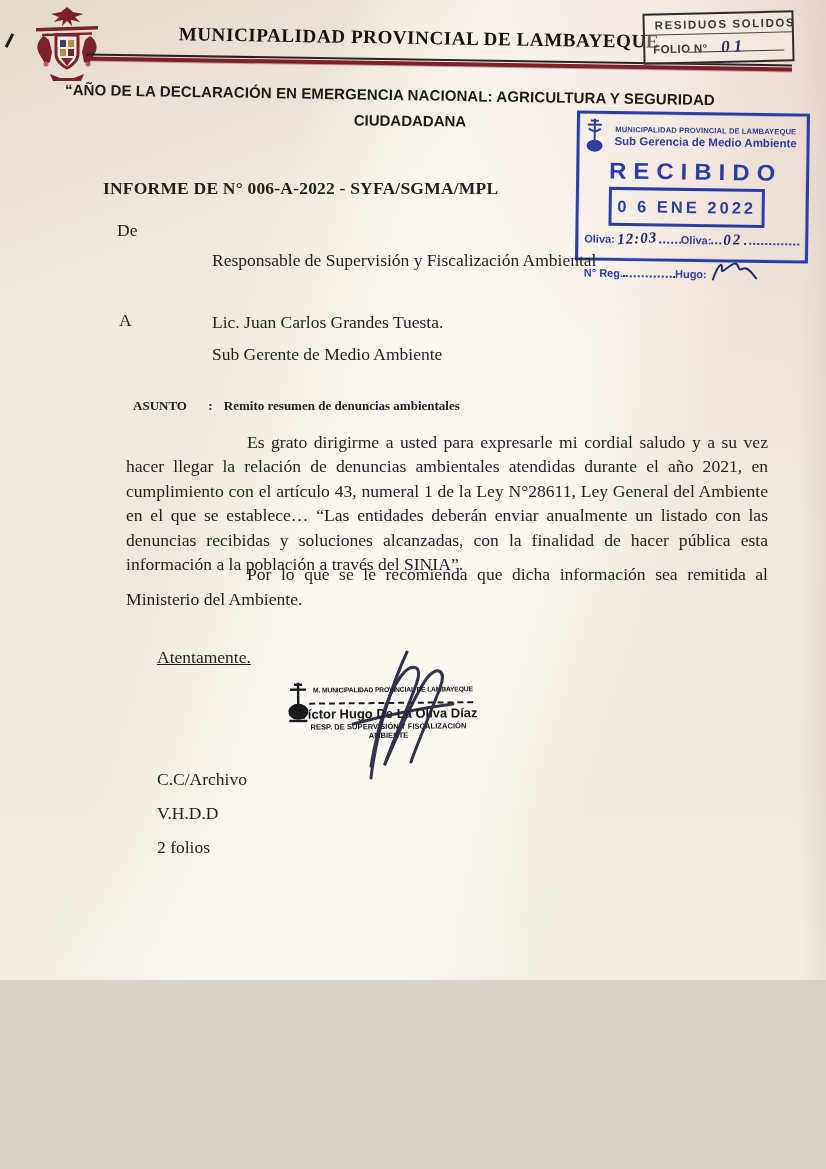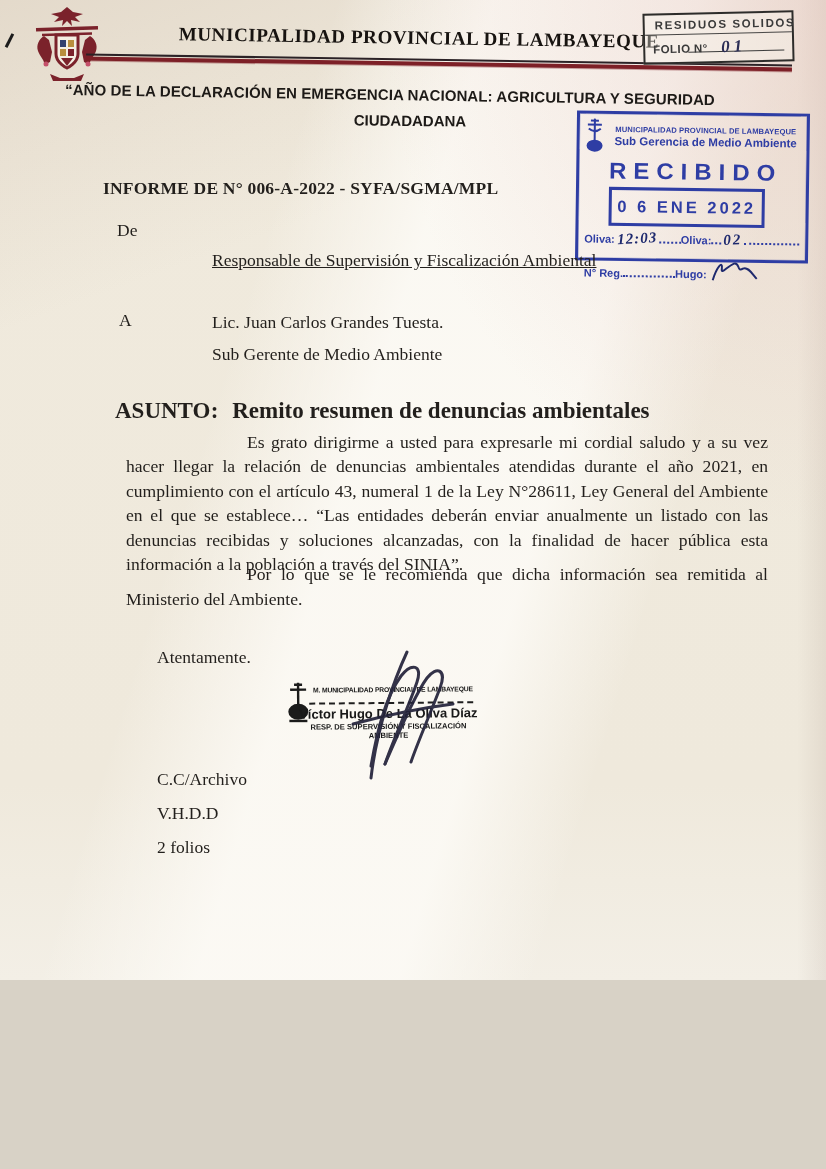--- a/index.html
+++ b/index.html
@@ -61,32 +61,32 @@
   .ink{font-family:"Liberation Serif",serif;font-style:italic;font-weight:bold;color:#1f2a6e;}
   #stamp-hora-value{font-size:15px;transform:rotate(-4deg);letter-spacing:1px;margin:0 2px;}
   #stamp-folios-value{font-size:15px;transform:rotate(-3deg);letter-spacing:2px;margin:0 2px;}
 
   
   .ln{font-size:17.5px;white-space:nowrap;}
   #place-date{left:100px;top:146px;}
   #reference-number{left:103px;top:178px;font-weight:bold;letter-spacing:.2px;}
   #from-label{left:117px;top:220px;}
   #from-name{left:212px;top:222px;}
-  #from-title{left:212px;top:250px;text-decoration:underline;}
+  #from-title{left:212px;top:250px;}
   #to-label{left:119px;top:310px;}
   #to-name{left:212px;top:312px;}
   #to-title{left:212px;top:344px;}
-  #subject-row{left:115px;top:398px;font-size:23px;font-weight:bold;white-space:nowrap;text-align:center;}
+  #subject-row{left:115px;top:398px;font-size:13px;font-weight:bold;white-space:nowrap;text-align:center;}
   #subject-row .sl{display:inline-block;width:90px;}
   #subject-row .sep{margin-right:8px;}
   .para{font-size:17.6px;line-height:24.4px;text-align:justify;text-indent:121px;width:642px;left:78px;margin-left:48px;}
   #body-paragraph-1{top:430px;}
   #body-paragraph-2{top:562px;line-height:25px;}
   #body-paragraph-3{top:617px;}
-  #closing{left:157px;top:647px;}
+  #closing{left:157px;top:647px;text-decoration:underline;}
   #cc-line{left:157px;top:769px;}
   #initials-line{left:157px;top:803px;}
   #folios-line{left:157px;top:837px;}
 
   
   #signature-block{left:283px;top:650px;width:210px;height:135px;}
   #signature-stamp{position:absolute;left:0;top:28px;width:200px;color:#181818;
     font-family:"Liberation Sans",sans-serif;transform:rotate(-.5deg);}
   #signature-stamp-org{position:absolute;left:30px;top:8px;width:170px;font-size:6.8px;font-weight:bold;
     white-space:nowrap;letter-spacing:-.2px;}

